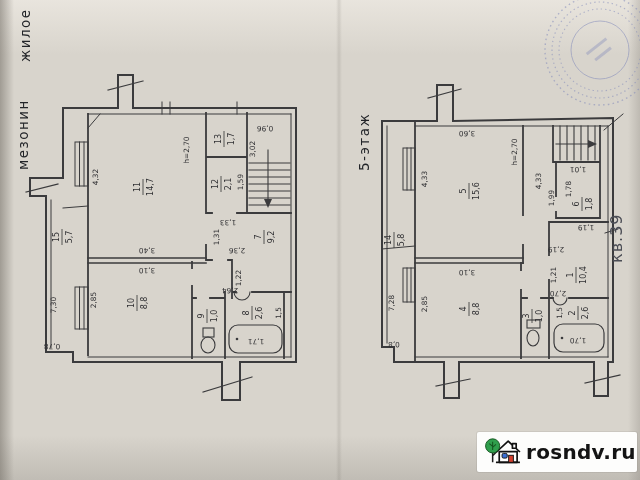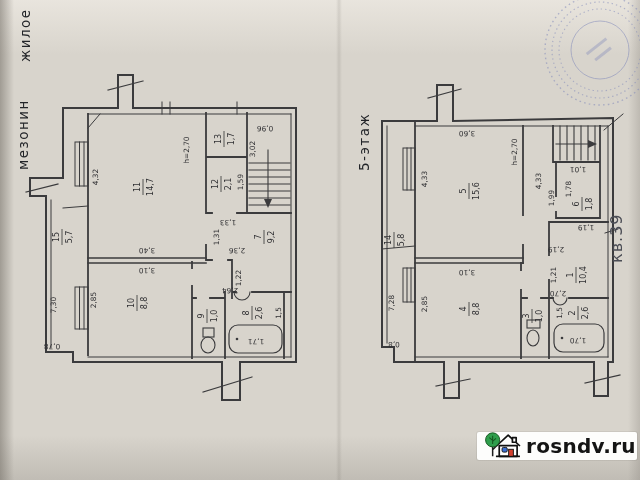--- a/index.html
+++ b/index.html
@@ -15,21 +15,21 @@
   }
   .crease{position:absolute;top:0;left:336px;width:6px;height:480px;pointer-events:none;
     background:linear-gradient(90deg, rgba(0,0,0,0), rgba(90,85,78,.14), rgba(0,0,0,0));}
   svg.plan{position:absolute;left:0;top:0;}
   svg text{font-family:"DejaVu Sans",sans-serif;fill:#2f2f32;}
   .dim{font-size:7.3px;}
   .room{font-size:8px;}
   .hdr{font-size:13.5px;fill:#222428;letter-spacing:1.5px;}
   .kv{font-size:16px;fill:#4b4d55;letter-spacing:1px;}
   .watermark{
-    position:absolute;left:477px;top:432px;width:160px;height:28px;
+    position:absolute;left:477px;top:432px;width:160px;height:40px;
     background:#fdfdfc;border-radius:2px;box-shadow:0 0 0 1px rgba(0,0,0,.06);
     display:flex;align-items:center;gap:4px;padding-left:7px;box-sizing:border-box;
   }
   .logo{width:38px;height:32px;flex:0 0 auto;}
   .site{font-weight:bold;font-size:20px;color:#141414;letter-spacing:.3px;white-space:nowrap;}
 </style>
 </head>
 <body>
 
 <div class="photo">

